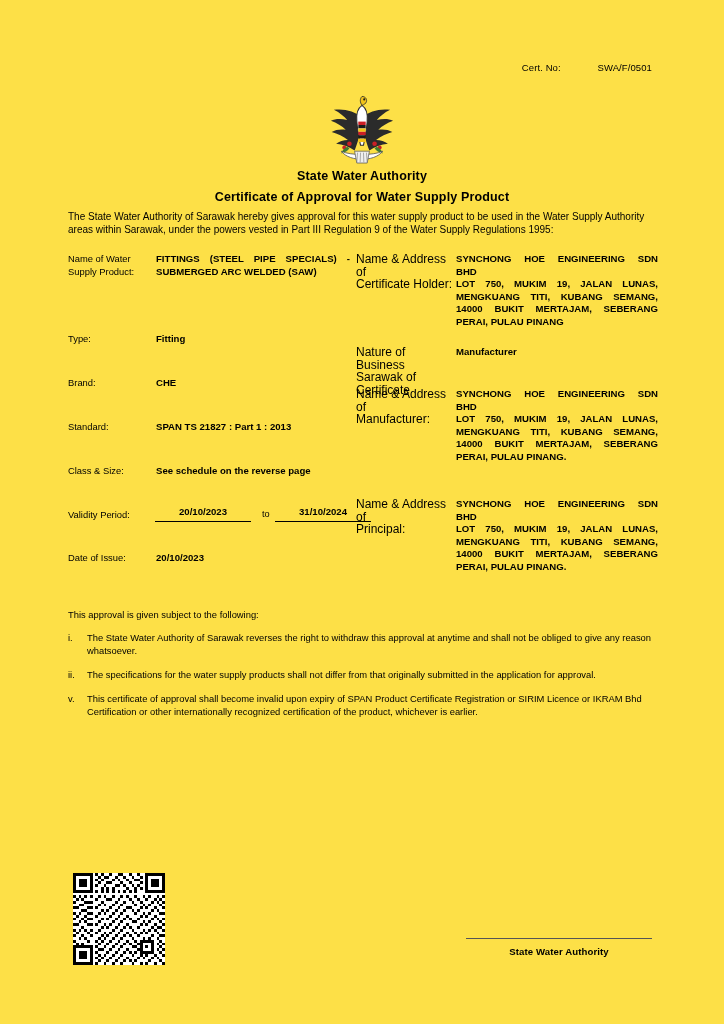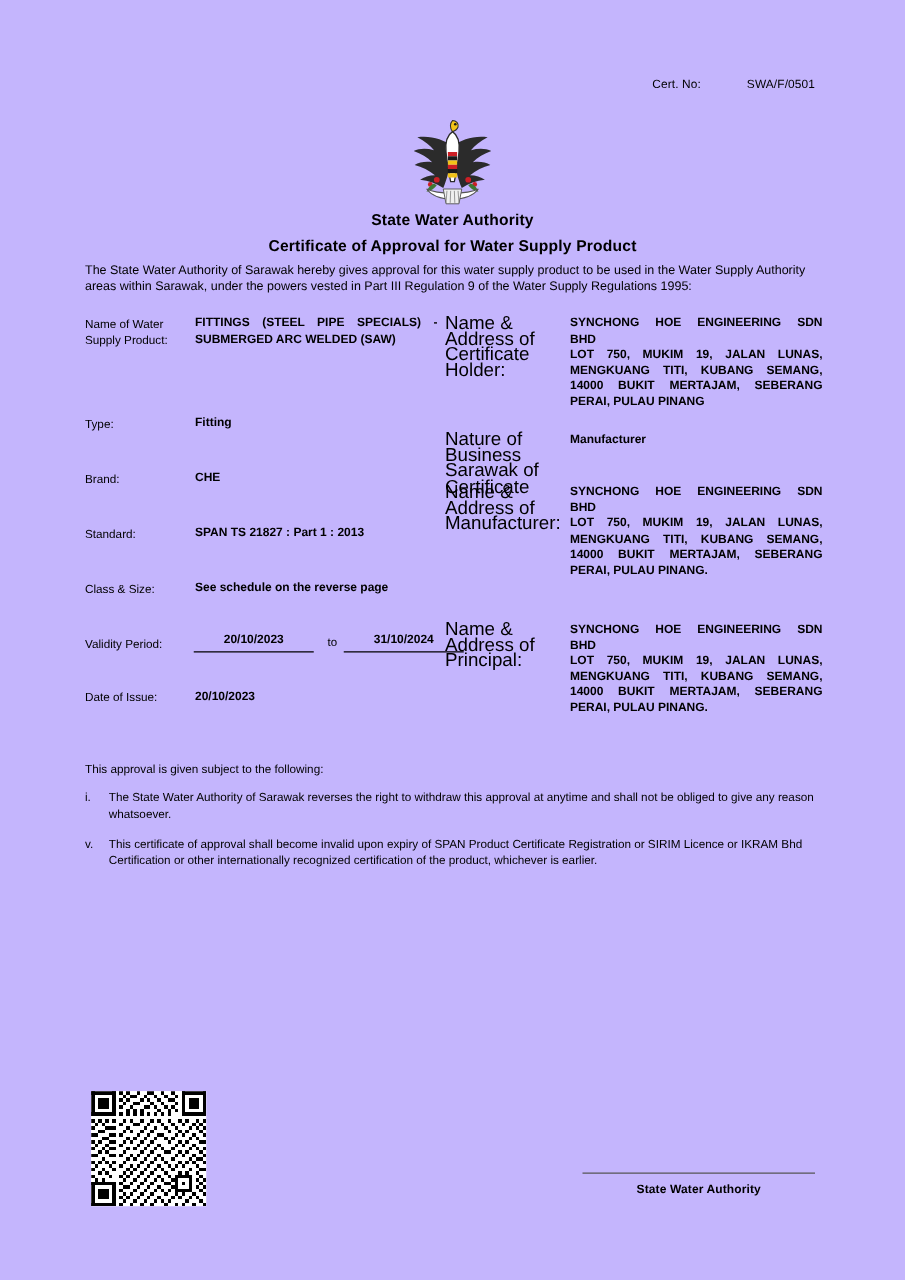--- a/index.html
+++ b/index.html
@@ -8,21 +8,21 @@
     background: #ffffff;
   }
   body {
     font-family: "Liberation Sans", sans-serif;
     color: #000000;
   }
   .page {
     position: relative;
     width: 724px;
     height: 1024px;
-    background: #c4b5fd;
+    background: #fde047;
     overflow: hidden;
     box-sizing: border-box;
   }
 
   
   .cert-no-row {
     position: absolute;
     top: 62px;
     right: 72px;
     font-size: 9.5px;
@@ -117,21 +117,21 @@
     font-size: 9.6px;
     font-weight: bold;
     line-height: 12.6px;
     text-align: justify;
     text-justify: inter-word;
   }
   .field-value.nojust { text-align: left; }
 
   .col-right .field-label {
     width: 98px;
-    font-size: 15px;
+    font-size: 12px;
   }
   .col-right .field-value {
     left: 100px;
     width: 202px;
   }
 
   
   .justify-block span.line {
     display: block;
     text-align: justify;
@@ -396,20 +396,24 @@
 
     </div>
   </div>
 
   <div class="conditions">
     <div class="cond-intro">This approval is given subject to the following:</div>
 
     <div class="cond-item">
       <span class="cond-num">i.</span>
       <span>The State Water Authority of Sarawak reverses the right to withdraw this approval at anytime and shall not be obliged to give any reason whatsoever.</span>
+    </div>
+    <div class="cond-item">
+      <span class="cond-num">ii.</span>
+      <span>The specifications for the water supply products shall not differ from that originally submitted in the application for approval.</span>
     </div>
     <div class="cond-item">
       <span class="cond-num">v.</span>
       <span>This certificate of approval shall become invalid upon expiry of SPAN Product Certificate Registration or SIRIM Licence or IKRAM Bhd Certification or other internationally recognized certification of the product, whichever is earlier.</span>
     </div>
   </div>
 
   <div class="qr-wrap">
     <svg width="92" height="92" viewBox="0 0 33 33" shape-rendering="crispEdges">
       <rect width="33" height="33" fill="#ffffff"></rect>

